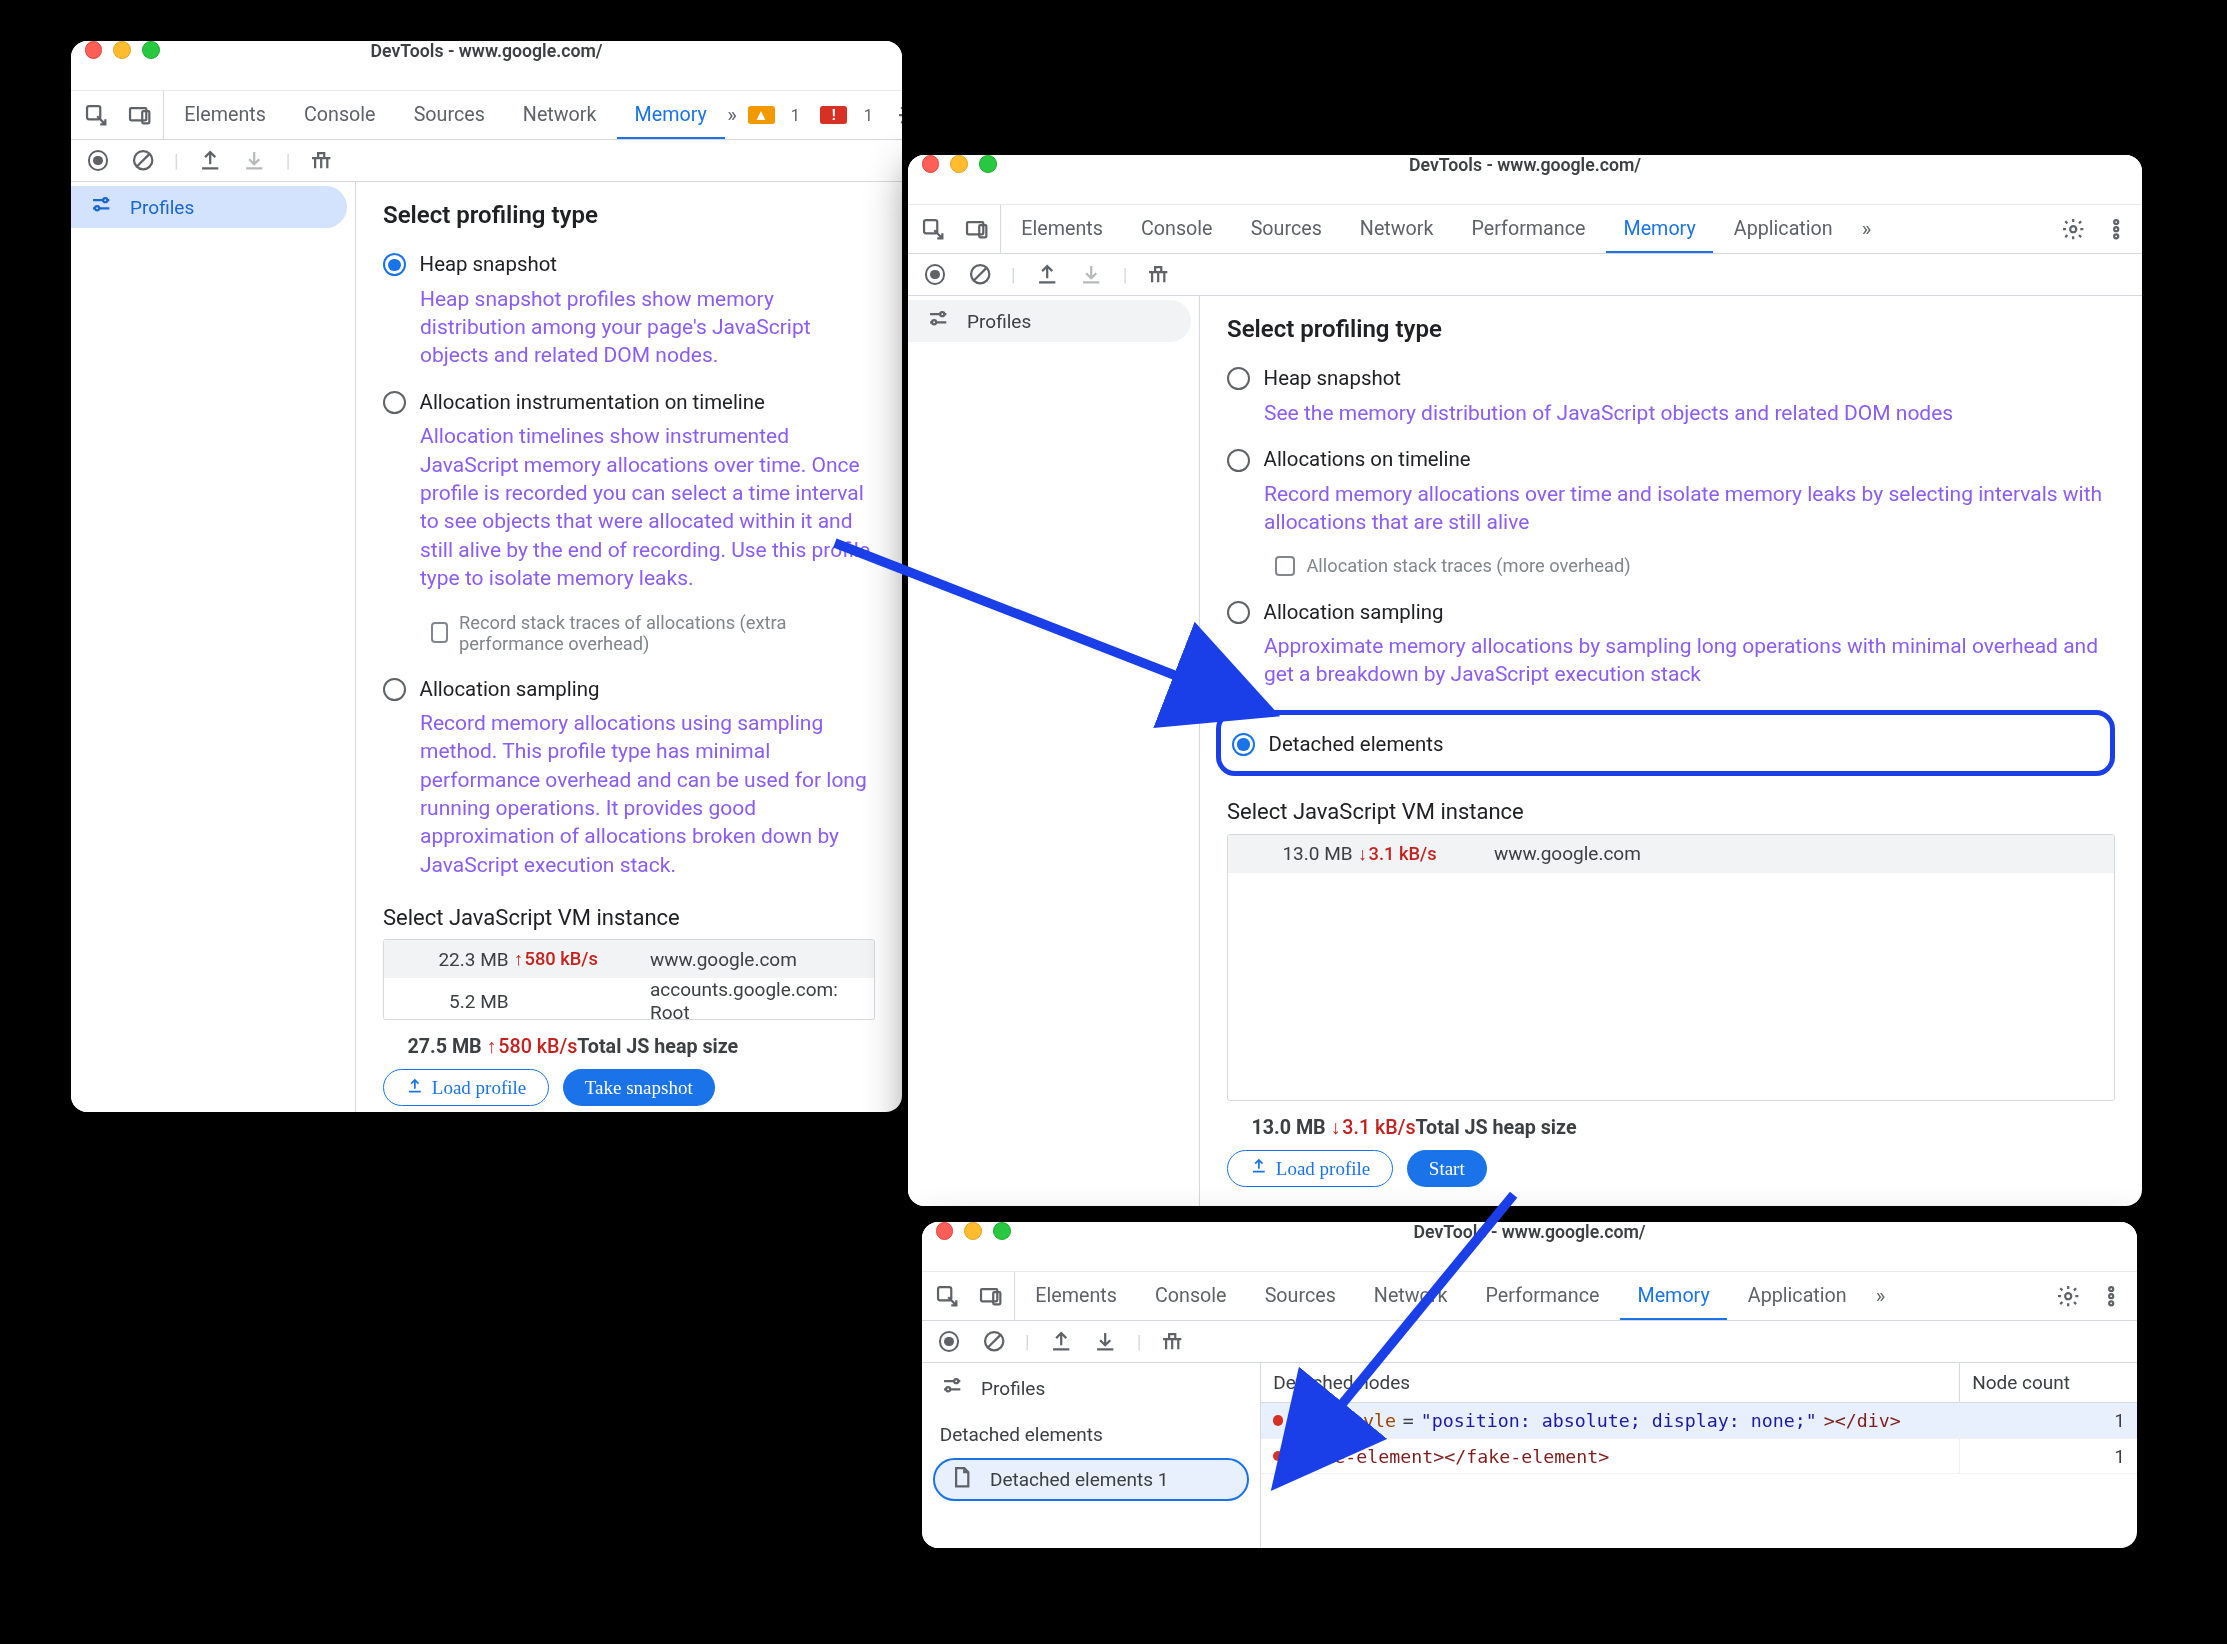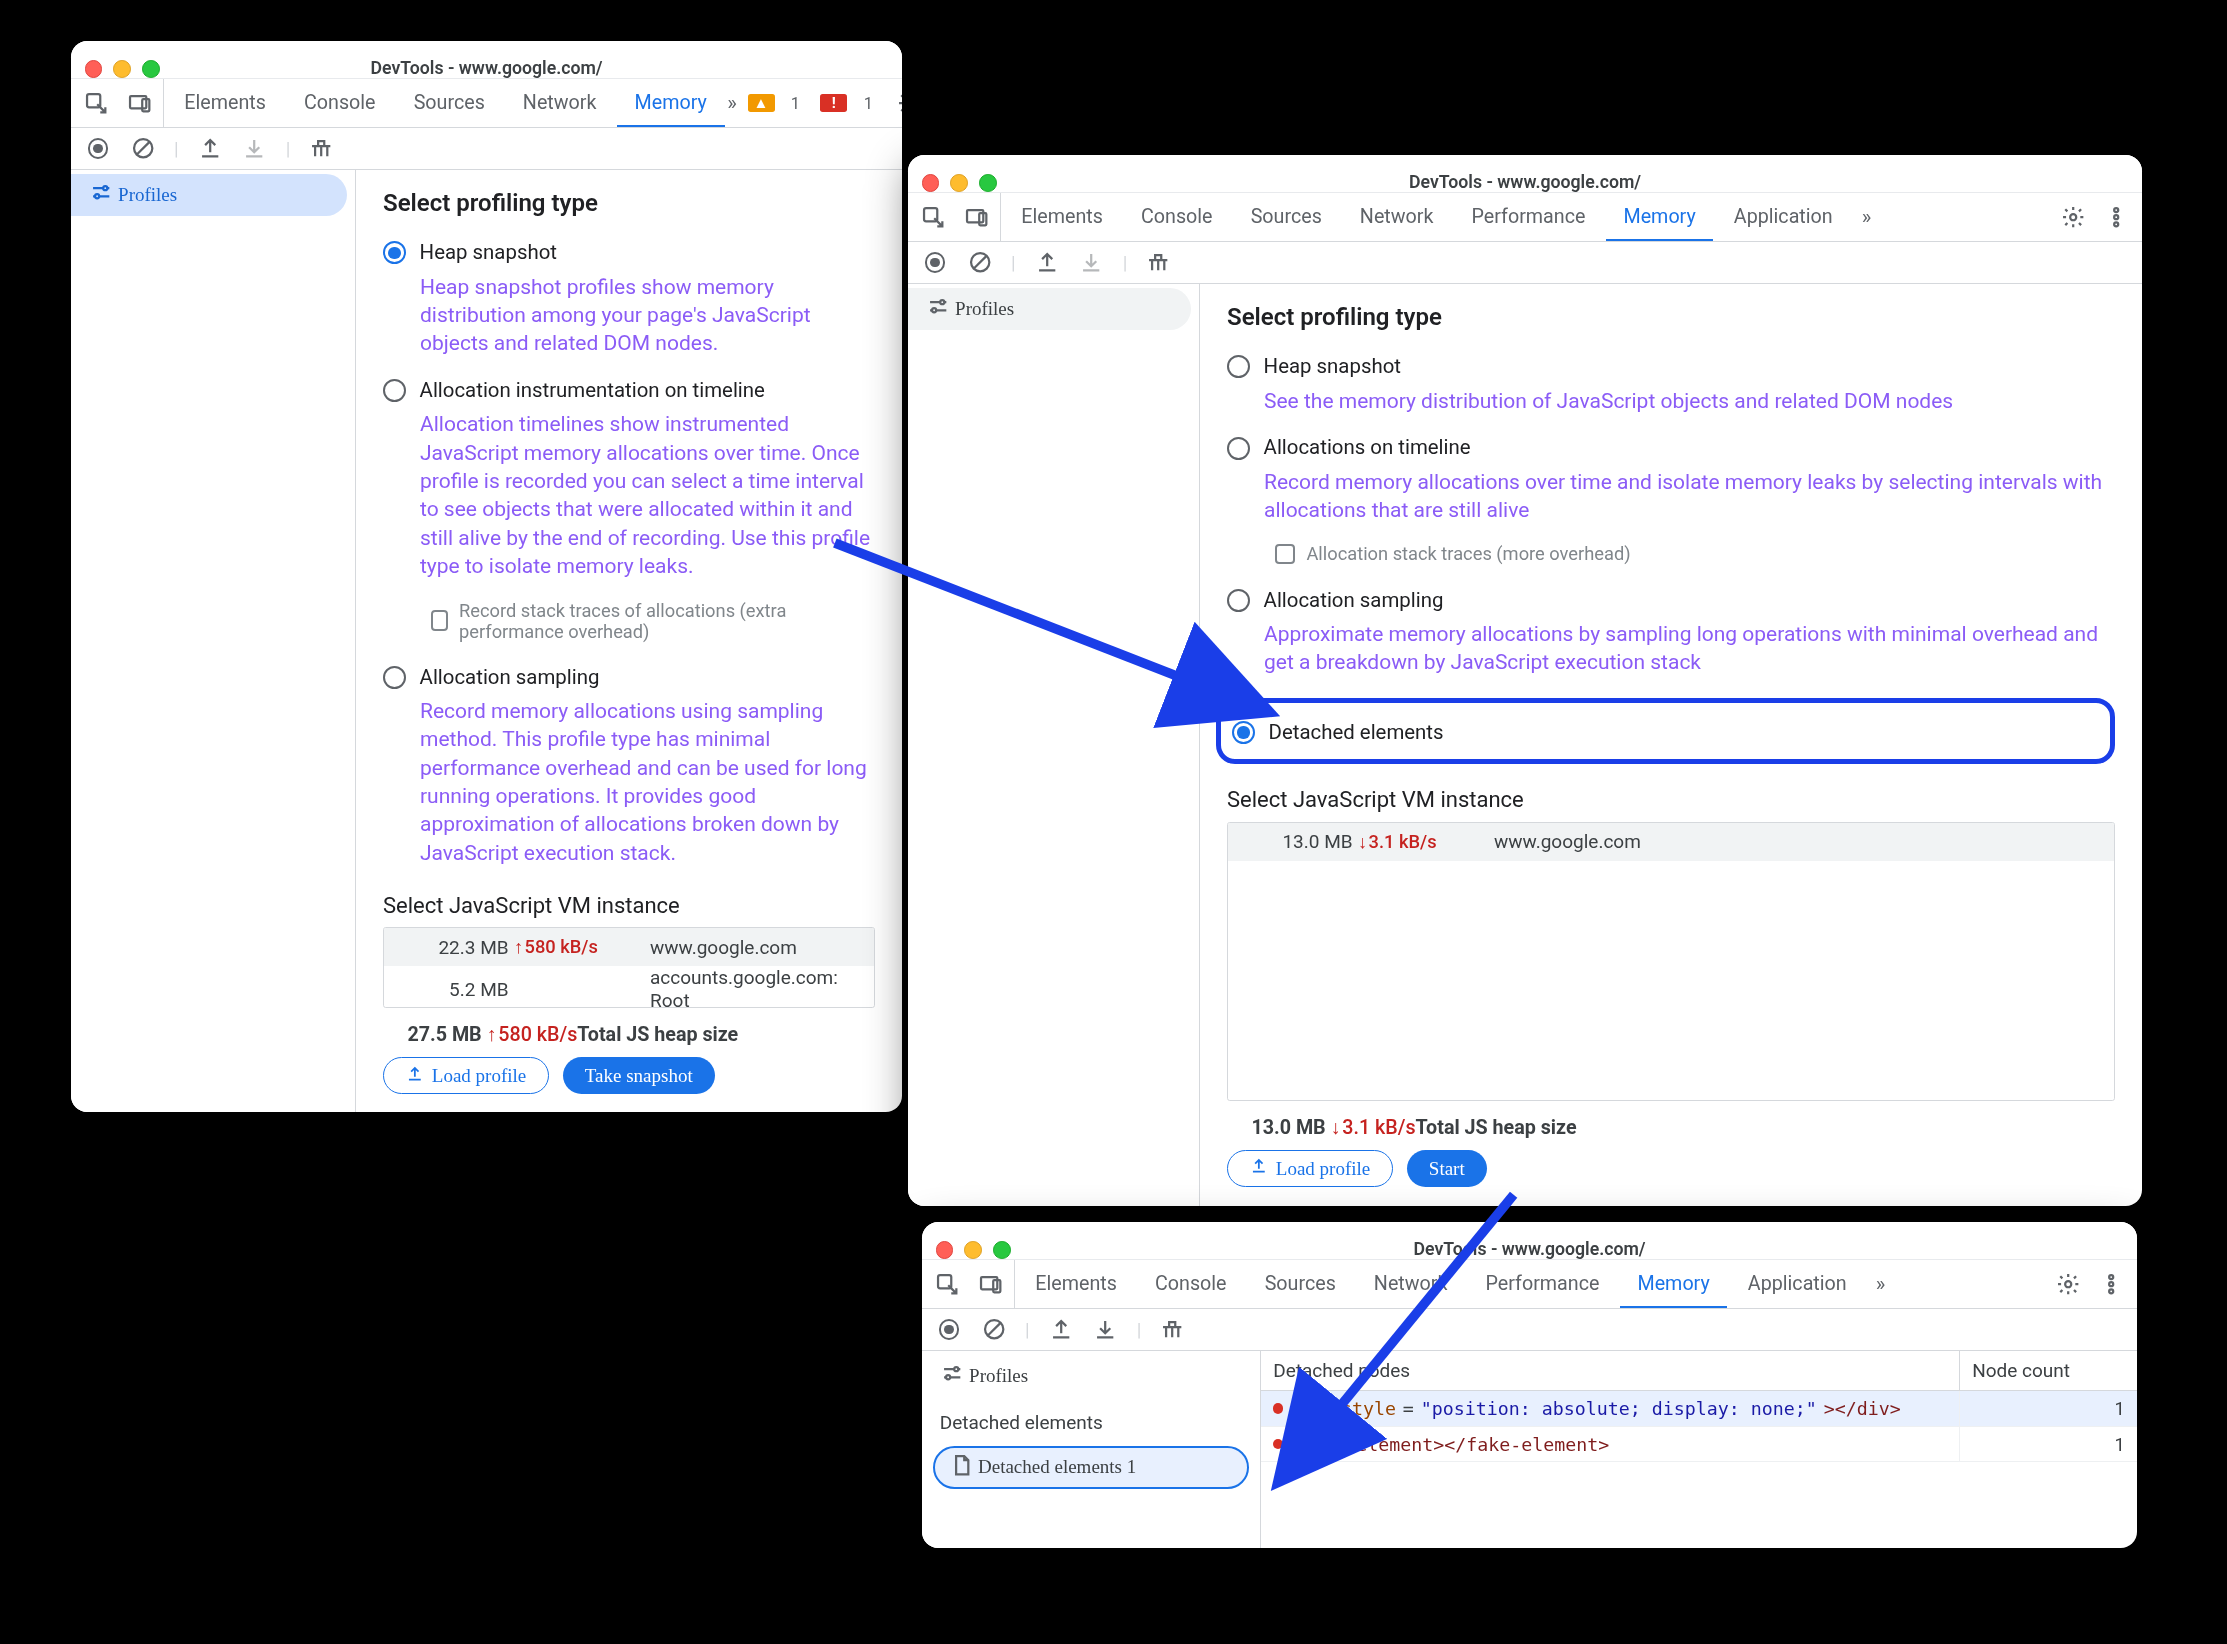--- a/index.html
+++ b/index.html
@@ -16,24 +16,24 @@
   .window {
     position: absolute;
     background: #fff;
     border-radius: 16.3px;
     box-shadow: 0 9.5px 41px rgba(0,0,0,0.45);
     overflow: hidden;
     display: flex;
     flex-direction: column;
   }
   .titlebar {
-    height: 38px;
+    height: 50px;
     background: #fff;
     display: flex;
-    align-items: flex-end;
+    align-items: flex-start;
     padding: 0 13.6px;
     position: relative;
     border-bottom: 0.7px solid #e8eaed;
   }
   .traffic-lights { display: flex; gap: 11px; align-items: center; }
   .tl-dot { width: 17.7px; height: 17.7px; border-radius: 50%; }
   .tl-close { background: #ff5f57; border: 0.7px solid #e0443e; }
   .tl-min   { background: #febc2e; border: 0.7px solid #dfa123; }
   .tl-max   { background: #28c840; border: 0.7px solid #1aad2b; }
   .win-title {
@@ -91,27 +91,26 @@
   .body { display: flex; flex: 1; min-height: 0; }
   .sidebar {
     width: 285px;
     border-right: 0.7px solid #d5d8dc;
     background: #fff;
     padding-top: 4.1px;
   }
   .sidebar-item {
     display: flex;
     align-items: center;
-    gap: 5px;
+    gap: 17px;
     height: 42px;
     padding: 0 17.7px;
     font-size: 19px;
     border-radius: 0 27px 27px 0;
     margin-right: 8.1px;
-    font-family: Liberation Serif, serif;
   }
   .sidebar-item.active { background: #d3e3fd; color: #1967d2; }
   .sidebar-item.selected-pill {
     background: #e8f0fe;
     color: #3c4043;
     height: 43px;
     border: 2.7px solid #1a73e8;
     border-radius: 27px;
     margin: 5.4px 11px;
     padding: 0 13.6px;

